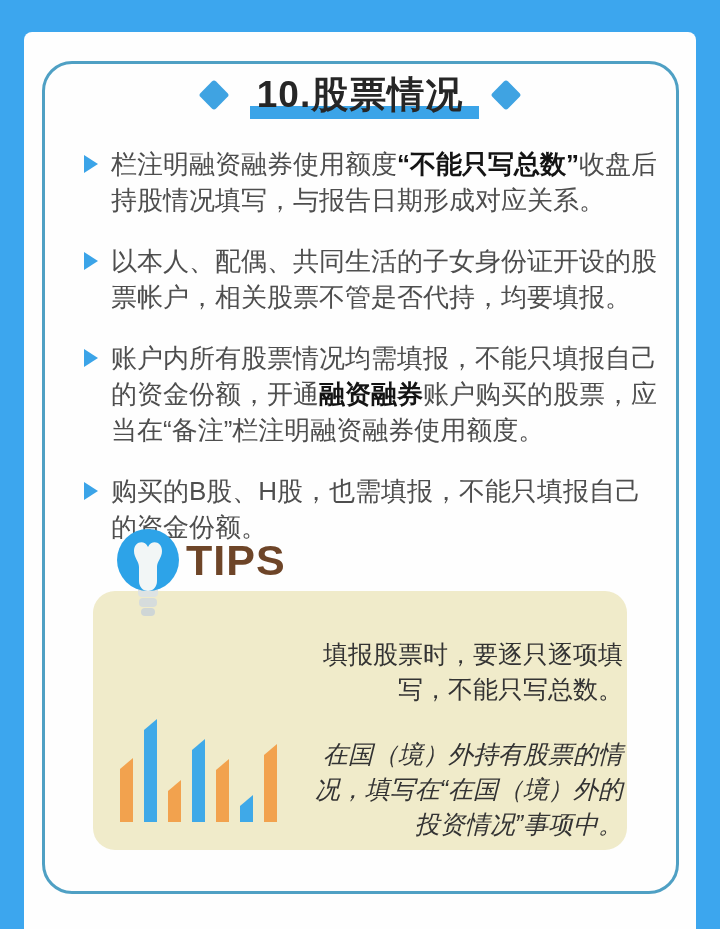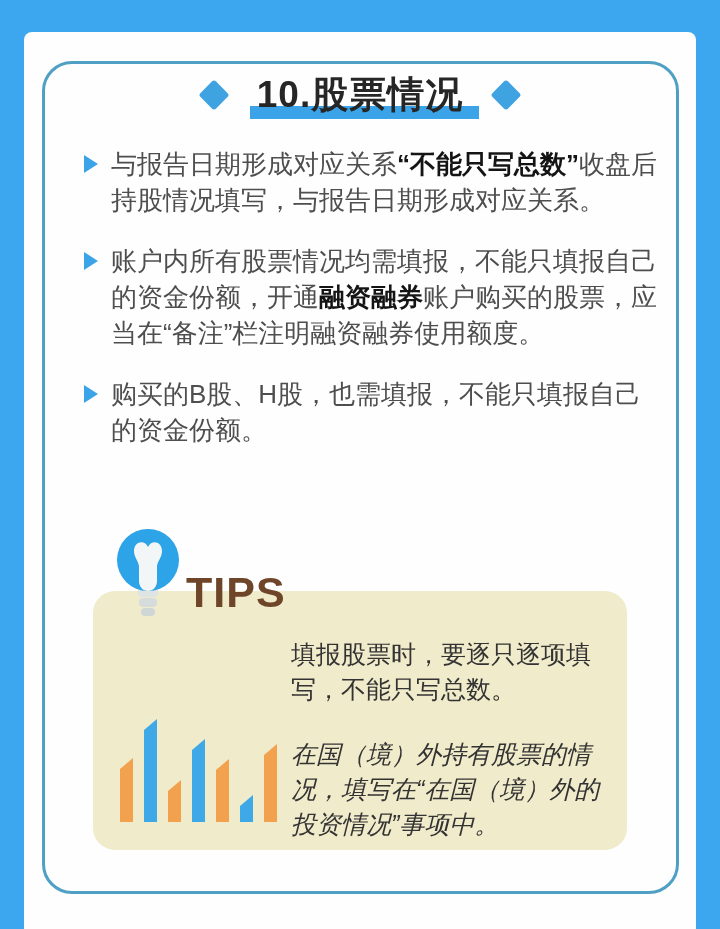--- a/index.html
+++ b/index.html
@@ -86,21 +86,21 @@
     font-weight: 700;
   }
   
   .bulb {
     position: absolute;
     left: 112px; top: 527px;
     z-index: 3;
   }
   .tips-label {
     position: absolute;
-    left: 186px; top: 568px;
+    left: 186px; top: 536px;
     z-index: 3;
     font-size: 43px; font-weight: 700;
     color: #6E4528;
     letter-spacing: 1px;
   }
   .tips-box {
     position: absolute;
     left: 93px; top: 591px;
     width: 534px; height: 259px;
     background: #F0EBCA;
@@ -121,20 +121,21 @@
   .tips-texts {
     position: absolute;
     left: 198px; top: 46px;
     width: 332px;
   }
   .tips-texts p {
     margin: 0;
     font-size: 25px;
     line-height: 35px;
     color: #333333;
+    text-align: right;
   }
   .tips-texts p + p { margin-top: 30px; font-style: italic; }
 </style>
 </head>
 <body>
 
 <div class="frame">
   <div class="card"></div>
   <div class="inner-border"></div>
 
@@ -142,21 +143,24 @@
     <span class="diamond"></span>
     <span class="title-wrap">
       <h1 class="title">10.股票情况</h1>
       <span class="title-underline"></span>
     </span>
     <span class="diamond"></span>
   </div>
 
   <ul class="bullets">
     <li>
-      <span class="bullet-marker"></span><span>与报告日期形成对应关系</span><b>“不能只写总数”</b><span>收盘后持股情况填写，与报告日期形成对应关系。</span>
+      <span class="bullet-marker"></span><span>栏注明融资融券使用额度</span><b>“不能只写总数”</b><span>收盘后持股情况填写，与报告日期形成对应关系。</span>
+    </li>
+    <li>
+      <span class="bullet-marker"></span><span>以本人、配偶、共同生活的子女身份证开设的股票帐户，相关股票不管是否代持，均要填报。</span><b></b><span></span>
     </li>
     <li>
       <span class="bullet-marker"></span><span>账户内所有股票情况均需填报，不能只填报自己的资金份额，开通</span><b>融资融券</b><span>账户购买的股票，应当在“备注”栏注明融资融券使用额度。</span>
     </li>
     <li>
       <span class="bullet-marker"></span><span>购买的B股、H股，也需填报，不能只填报自己的资金份额。</span><b></b><span></span>
     </li>
   </ul>
 
   <svg class="bulb" width="72" height="96" viewBox="0 0 72 96">

